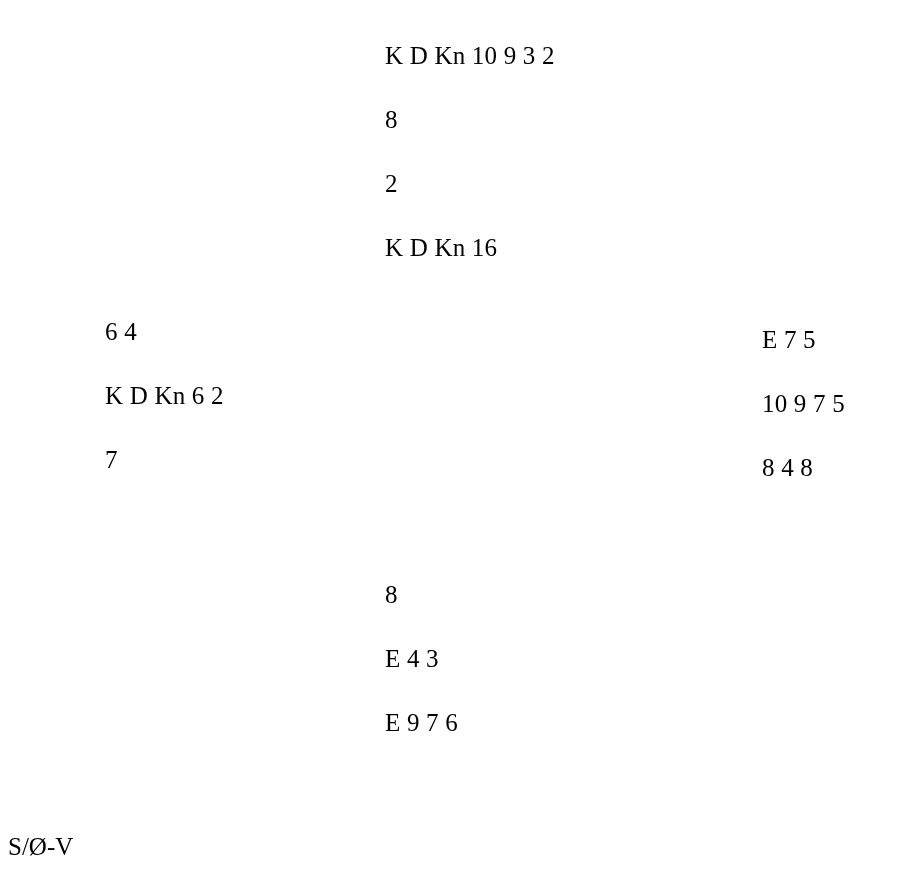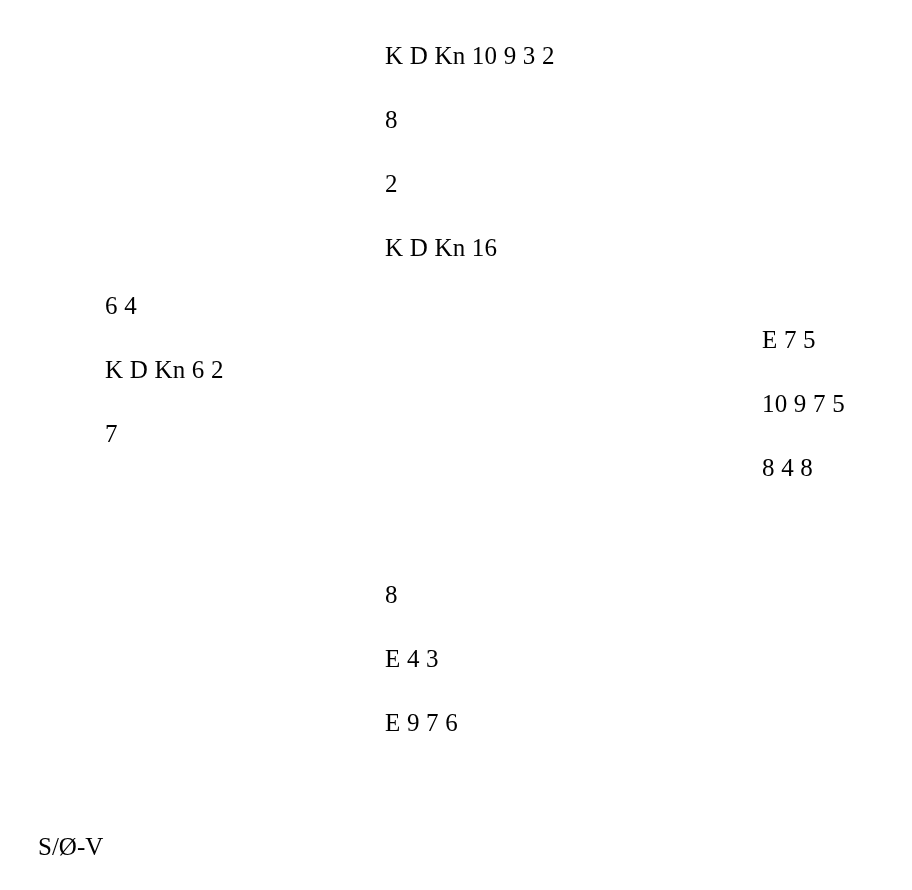--- a/index.html
+++ b/index.html
@@ -31,40 +31,39 @@
     letter-spacing: 0.2px;
   }
   
   .hand-north {
     left: 385px;
     top: 24px;
   }
   
   .hand-west {
     left: 105px;
-    top: 274px;
+    top: 300px;
   }
   
   .hand-east {
     left: 762px;
     top: 308px;
   }
   
   .hand-south {
     left: 385px;
     top: 563px;
   }
   .footer-note {
     position: absolute;
     left: 8px;
     top: 830px;
     font-size: 25px;
     line-height: 34px;
     white-space: nowrap;
-    margin-left: 30px;
   }
 </style>
 </head>
 <body>
 
 <div class="bridge-diagram">
 
   <div class="hand hand-north">
     <div class="hand-line">K D Kn 10 9 3 2</div>
     <div class="hand-line">8</div>

